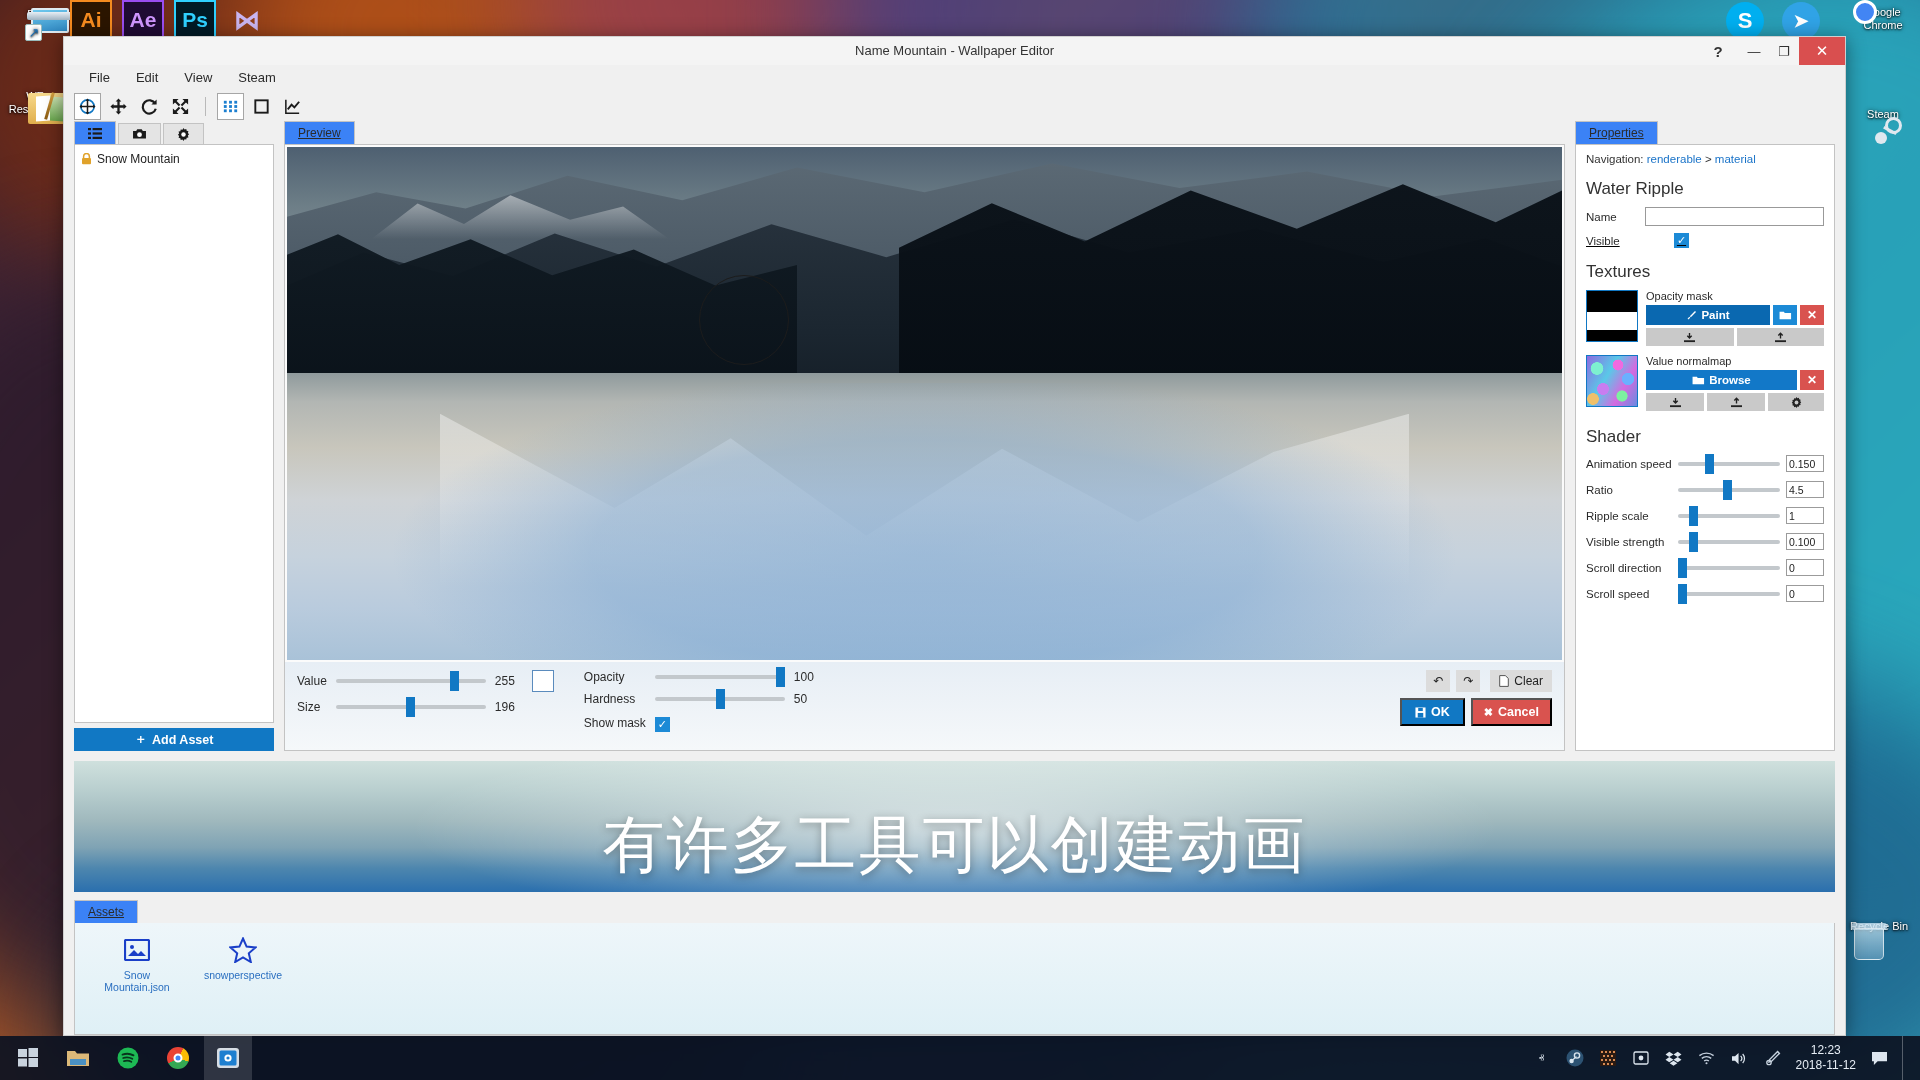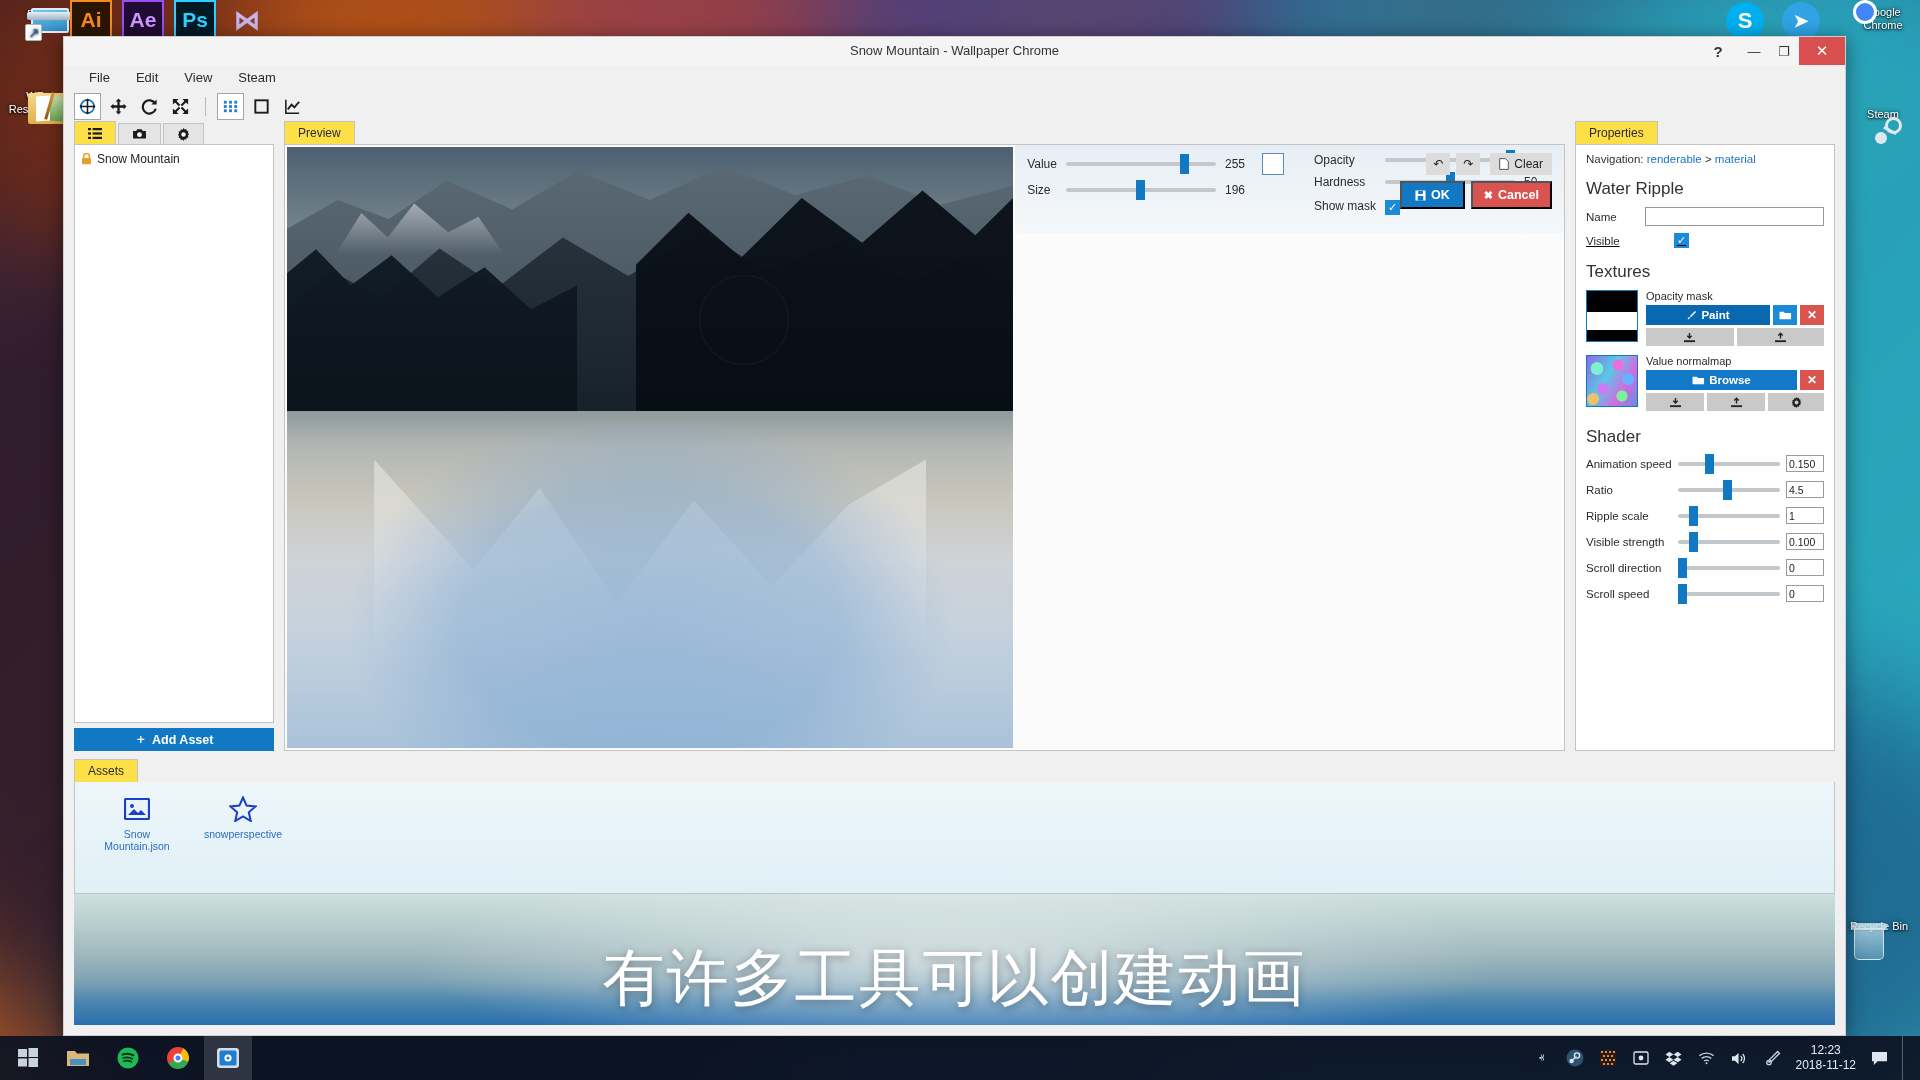--- a/index.html
+++ b/index.html
@@ -129,32 +129,32 @@
   
   #workarea { flex: 1 1 auto; display: flex; padding: 0 10px 10px 10px; gap: 10px;
       min-height: 0; }
 
   
   #left-col { width: 200px; display: flex; flex-direction: column; }
   .tabstrip { display: flex; height: 21px; align-items: flex-end; }
   .tab { height: 21px; padding: 0 13px; background: #e4e4e4; border: 1px solid #c3c3c3;
       border-bottom: none; font-size: 12px; display: flex; align-items: center;
       color: #2b2b2b; cursor: default; margin-right: 2px; }
-  .tab.sel { background: #fde047; height: 23px; }
+  .tab.sel { background: #3b82f6; height: 23px; text-decoration: underline; }
   #tree-panel { flex: 1 1 auto; background: #fff; border: 1px solid #c3c3c3;
       padding: 5px 6px; font-size: 12px; min-height: 0; }
   .tree-row { display: flex; align-items: center; gap: 5px; color: #222; padding: 2px 0; }
   #add-asset { height: 23px; background: #1178c4; color: #fff; font-size: 12.5px;
       font-weight: bold; display: flex; align-items: center; justify-content: center;
       gap: 5px; cursor: default; margin-top: 5px; }
 
   
   #center-col { flex: 1 1 auto; display: flex; flex-direction: column; min-width: 0; }
   #preview-box { flex: 1 1 auto; background: #fbfbfb; border: 1px solid #c3c3c3;
-      display: flex; flex-direction: row; min-height: 0; }
+      display: flex; flex-direction: column; min-height: 0; }
   #canvas-wrap { flex: 1 1 auto; position: relative; overflow: hidden; margin: 2px;
       min-height: 0; }
   #scene { position: absolute; inset: 0; }
   .sky { position: absolute; left: 0; right: 0; top: 0; height: 46%;
       background: linear-gradient(180deg,#4e6071 0%, #6d7e87 25%, #8d9aa0 55%, #b8bfc2 100%); }
   .ridge-far { position: absolute; left: 0; right: 0; top: 0; height: 40%;
       background: linear-gradient(180deg,#5d6b76 0%, #4c5a66 60%, #3d4a55 100%);
       clip-path: polygon(0% 34%, 7% 22%, 14% 30%, 22% 14%, 31% 26%, 40% 10%, 50% 22%,
         60% 8%, 70% 20%, 80% 12%, 90% 24%, 100% 16%, 100% 100%, 0% 100%); }
   .ridge-mid { position: absolute; left: 0; right: 0; top: 4%; height: 46%;
@@ -348,21 +348,21 @@
 </div>
 
 <div id="dock-right">
   <div class="dock-circ" style="background:#00aff0;">S</div>
   <div class="dock-circ" style="background:#30a3e6;font-size:18px;">➤</div>
 </div>
 
 <div id="app-window">
 
   <div id="titlebar">
-    <div class="title">Snow Mountain - Wallpaper Chrome</div>
+    <div class="title">Name Mountain - Wallpaper Editor</div>
     <div id="win-ctrls">
       <div class="wb help">?</div>
       <div class="wb">—</div>
       <div class="wb">❐</div>
       <div class="wb close">✕</div>
     </div>
   </div>
 
   <div id="menubar">
     <div class="menu-item">File</div>
@@ -712,20 +712,25 @@
           <div class="track">
               <div class="thumb" style="left:0%;"></div>
             </div>
           <div class="sh-val">0</div>
         </div>
 
       </div>
     </div>
   </div>
 
+  <div id="video-strip">
+    <div id="video-glow"></div>
+    <div id="subtitle">有许多工具可以创建动画</div>
+  </div>
+
   <div id="assets-section">
     <div class="tabstrip">
       <div class="tab sel">Assets</div>
     </div>
     <div id="assets-panel">
       <div class="asset">
         <div class="ic">
           <svg width="26" height="22" viewBox="0 0 26 22">
             <rect x="1" y="1" width="24" height="20" fill="none" stroke="#1a3fc8" stroke-width="2.2" rx="1"></rect>
             <circle cx="8" cy="8" r="2" fill="#1a3fc8"></circle>
@@ -736,25 +741,20 @@
       </div>
       <div class="asset">
         <div class="ic">
           <svg width="28" height="26" viewBox="0 0 28 26">
             <path d="M14 1.5l3.6 8.1 8.9.8-6.7 5.9 2 8.7-7.8-4.6-7.8 4.6 2-8.7-6.7-5.9 8.9-.8z" fill="none" stroke="#1a3fc8" stroke-width="2"></path>
           </svg>
         </div>
         <span>snowperspective</span>
       </div>
     </div>
-  </div>
-
-  <div id="video-strip">
-    <div id="video-glow"></div>
-    <div id="subtitle">有许多工具可以创建动画</div>
   </div>
 
 </div>
 
 <div id="taskbar">
   <div id="tb-left">
     <div class="tb-item">
       <svg width="20" height="20" viewBox="0 0 20 20">
         <g fill="#c9d3de">
             <rect x="0" y="1" width="9" height="8"></rect>

